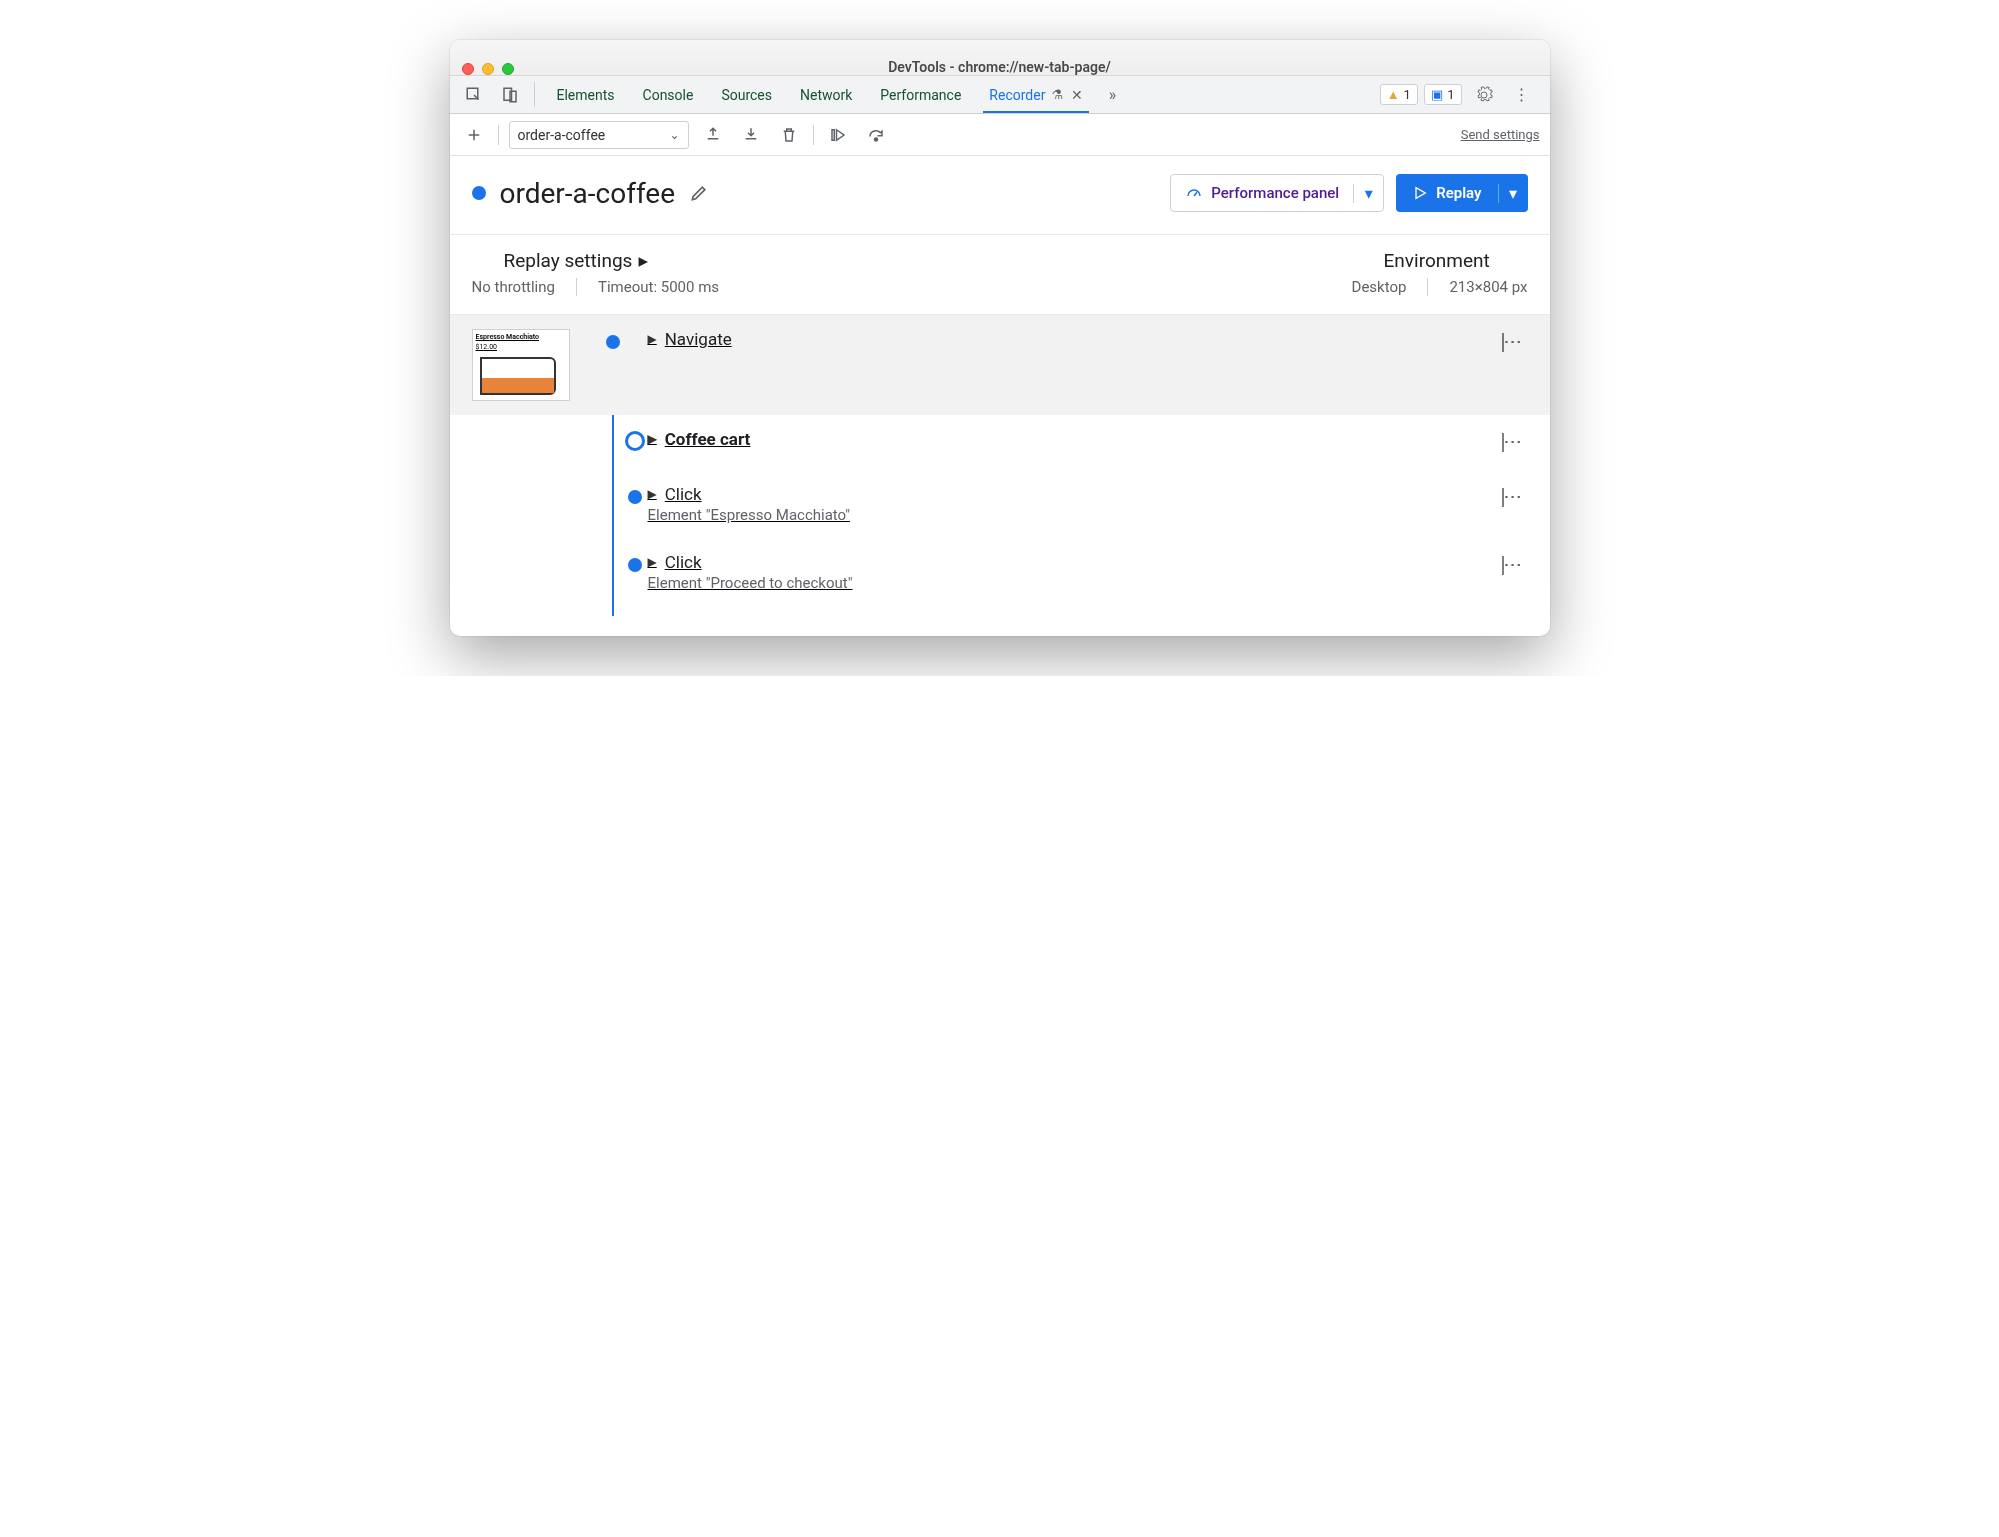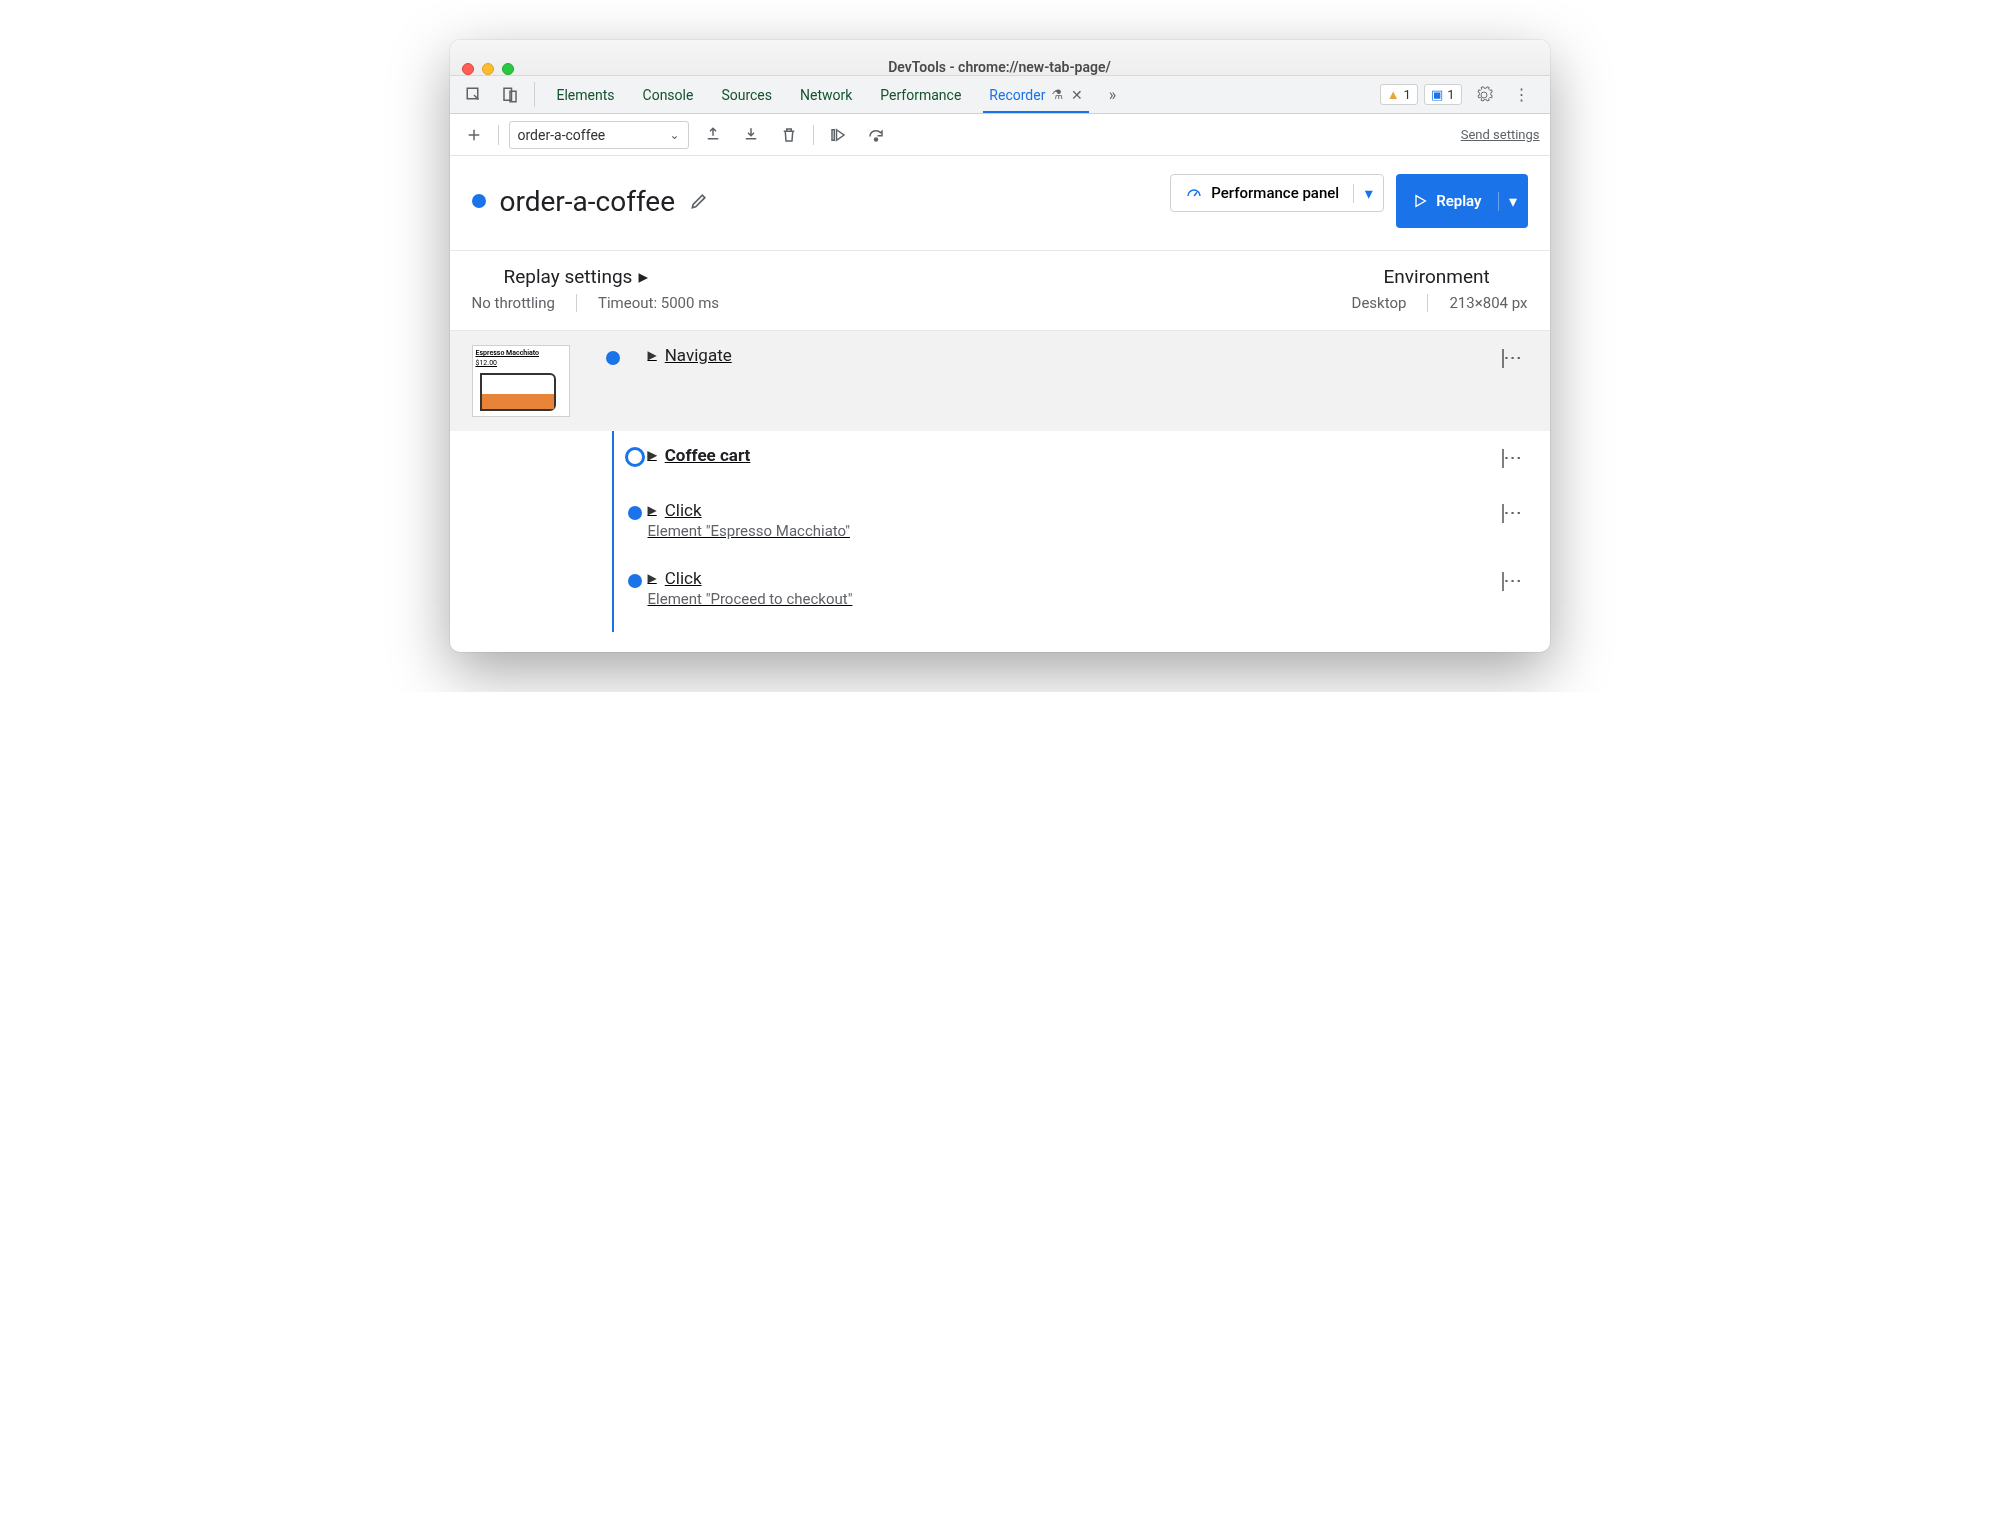--- a/index.html
+++ b/index.html
@@ -100,25 +100,25 @@
   border-bottom:1px solid #e8e8e8;
 }
 .dot-blue { width:14px; height:14px; border-radius:50%; background:#1a73e8; }
 .rec-title { font-size:28px; font-weight:400; color:#202124; }
 .pencil { color:#5f6368; font-size:18px; cursor:pointer; }
 .header-right { margin-left:auto; display:flex; gap:12px; }
 .btn-outline {
   display:flex; align-items:center; border:1px solid #d0d0d0; border-radius:4px;
   background:#fff; height:38px; overflow:hidden;
 }
-.btn-outline .main { padding:0 14px; display:flex; align-items:center; gap:8px; color:#000000; font-size:15px; font-weight:500;}
+.btn-outline .main { padding:0 14px; display:flex; align-items:center; gap:8px; color:#4c1d95; font-size:15px; font-weight:500;}
 .btn-outline .drop { border-left:1px solid #d0d0d0; width:30px; display:flex; align-items:center; justify-content:center; color:#1a73e8;}
 .btn-primary {
   display:flex; align-items:center; border-radius:4px; background:#1a73e8;
-  height:54px; overflow:hidden; color:#fff;justify-content:center;
+  height:38px; overflow:hidden; color:#fff;justify-content:center;
 }
 .btn-primary .main { padding:0 16px; display:flex; align-items:center; gap:8px; font-size:15px; font-weight:600;}
 .btn-primary .drop { border-left:1px solid rgba(255,255,255,0.35); width:30px; display:flex; align-items:center; justify-content:center;}
 
 
 .settings {
   padding: 14px 22px 18px; border-bottom:1px solid #e8e8e8;
   display:flex; justify-content:space-between; font-size:15px; color:#5f6368;
 }
 .settings .heading { font-size:19px; color:#202124; margin-bottom:6px; display:flex; align-items:center; gap:6px;margin-left:32px;}

